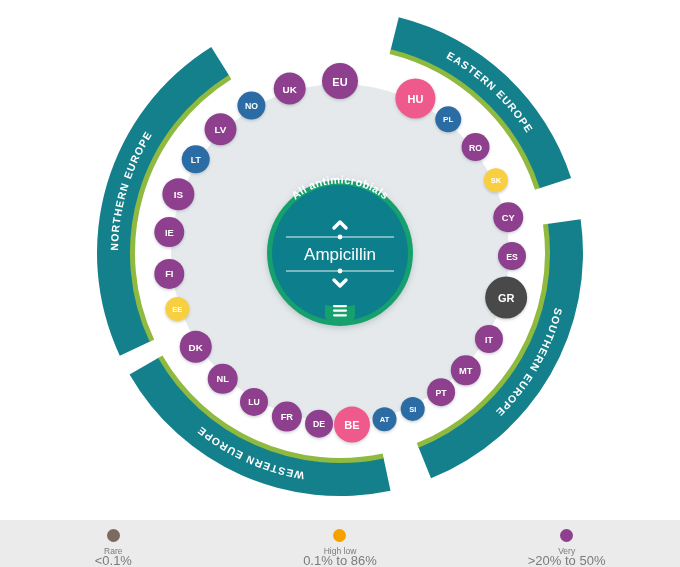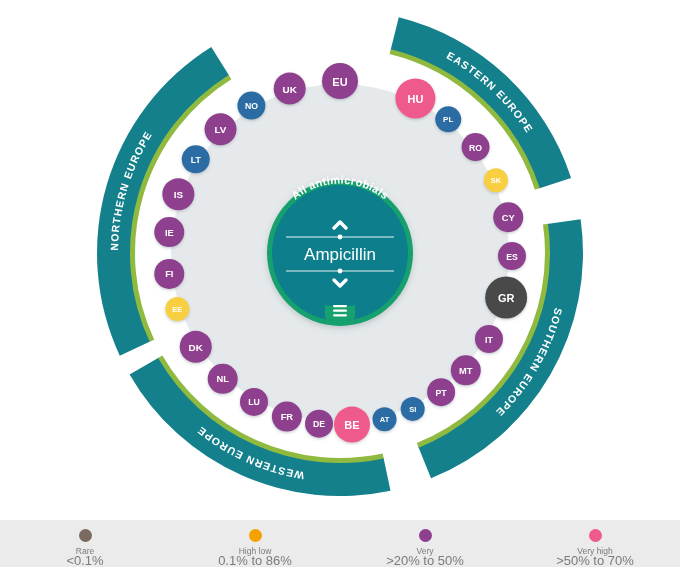--- a/index.html
+++ b/index.html
@@ -260,18 +260,13 @@
     <div class="legend-item">
       <div class="legend-dot" style="background: rgb(245, 162, 0);"></div>
       <div class="legend-name">High low</div>
       <div class="legend-range">0.1% to 86%</div>
     </div>
     <div class="legend-item">
       <div class="legend-dot" style="background: rgb(142, 63, 142);"></div>
       <div class="legend-name">Very</div>
       <div class="legend-range">&gt;20% to 50%</div>
     </div>
-    <div class="legend-item">
-      <div class="legend-dot" style="background: rgb(239, 90, 140);"></div>
-      <div class="legend-name">Very high</div>
-      <div class="legend-range">&gt;50% to 70%</div>
-    </div>
   </div>
 
 </body></html>

